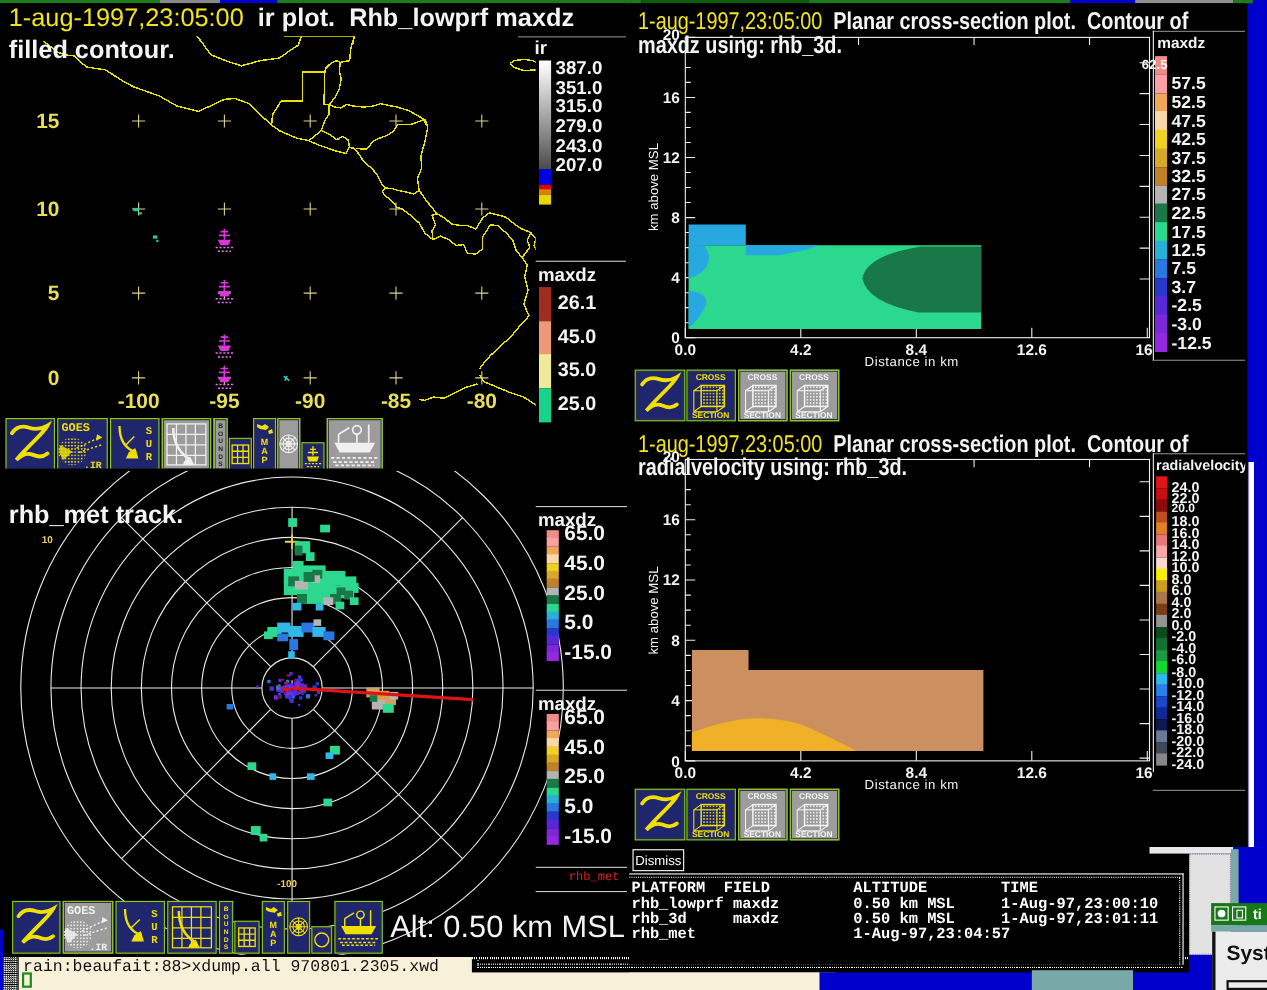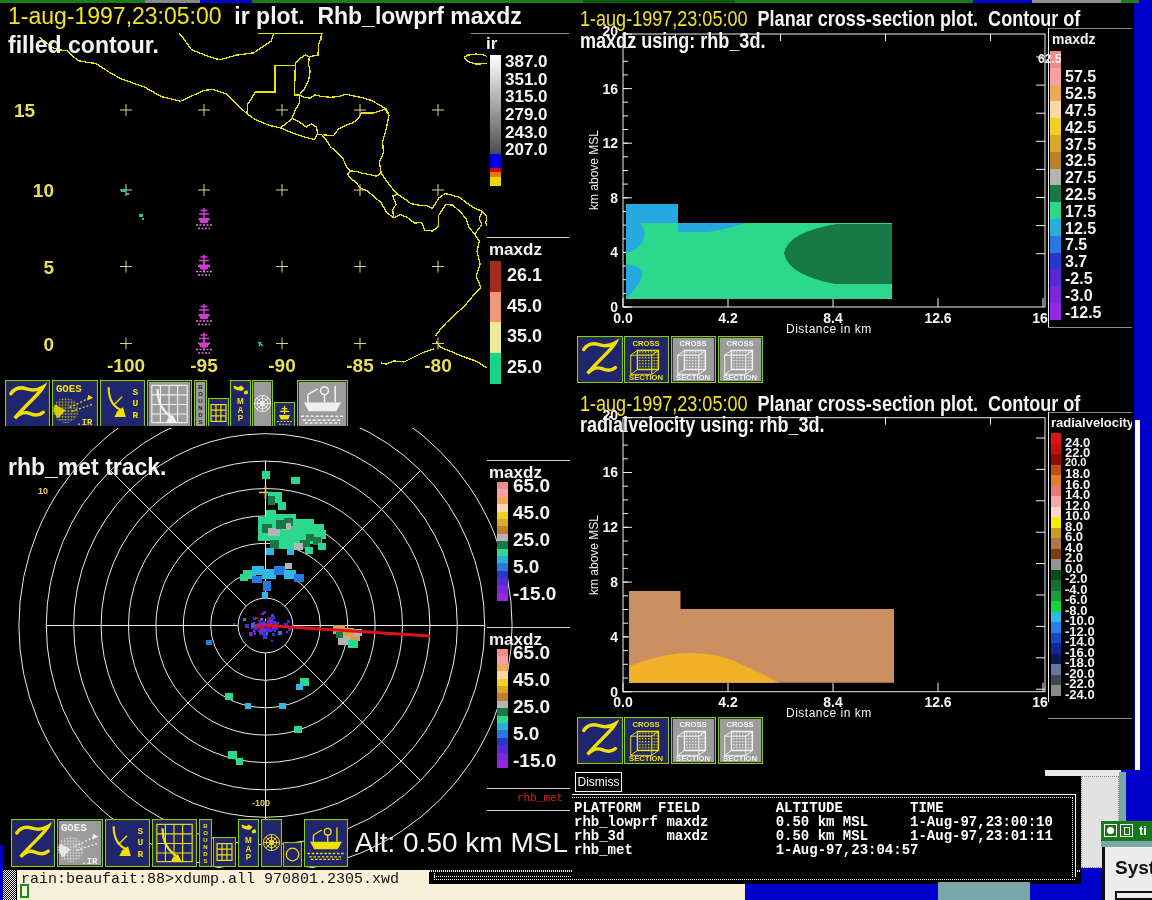--- a/index.html
+++ b/index.html
@@ -60,21 +60,21 @@
 <path d="M-8,5 h16 M-6,8.5 h12" stroke="#e070e0" stroke-width="1.4" stroke-dasharray="2,1.5" fill="none"></path>
       </g>
       <g transform="translate(204,341.5)" stroke="#d838d8" fill="#d838d8">
 <path d="M0,-12 V-2 M-3.5,-9.5 H3.5 M-5,-6 H5" stroke-width="1.5" fill="none"></path>
 <path d="M-6,-2 h12 l-2.5,5 h-7 z" stroke="none"></path>
 <path d="M-8,5 h16 M-6,8.5 h12" stroke="#e070e0" stroke-width="1.4" stroke-dasharray="2,1.5" fill="none"></path>
       </g>
     </svg>
     <div class="ab ttl" style="left:8px;top:0px"><b>1-aug-1997,23:05:00</b>  ir plot.  Rhb_lowprf maxdz</div>
     <div class="ab ttl" style="left:8px;top:29px">filled contour.</div>
-    <div class="ab ylab" style="left:14px;top:97px;width:40px;text-align:left;font-size:19px">15</div>
+    <div class="ab ylab" style="left:14px;top:97px;width:40px;text-align:right;font-size:19px">15</div>
     <div class="ab ylab" style="left:14px;top:177px;width:40px;text-align:right;font-size:19px">10</div>
     <div class="ab ylab" style="left:14px;top:253.5px;width:40px;text-align:right;font-size:19px">5</div>
     <div class="ab ylab" style="left:14px;top:330.5px;width:40px;text-align:right;font-size:19px">0</div>
     <div class="ab ylab" style="left:96px;top:352px;width:60px;text-align:center;font-size:19px">-100</div>
     <div class="ab ylab" style="left:174px;top:352px;width:60px;text-align:center;font-size:19px">-95</div>
     <div class="ab ylab" style="left:252px;top:352px;width:60px;text-align:center;font-size:19px">-90</div>
     <div class="ab ylab" style="left:330px;top:352px;width:60px;text-align:center;font-size:19px">-85</div>
     <div class="ab ylab" style="left:408px;top:352px;width:60px;text-align:center;font-size:19px">-80</div>
     <div class="ab" style="left:471px;top:30px;width:99px;height:1px;background:#888"></div>
     <div class="ab lab" style="left:486px;top:31px;font-size:17px">ir</div>

